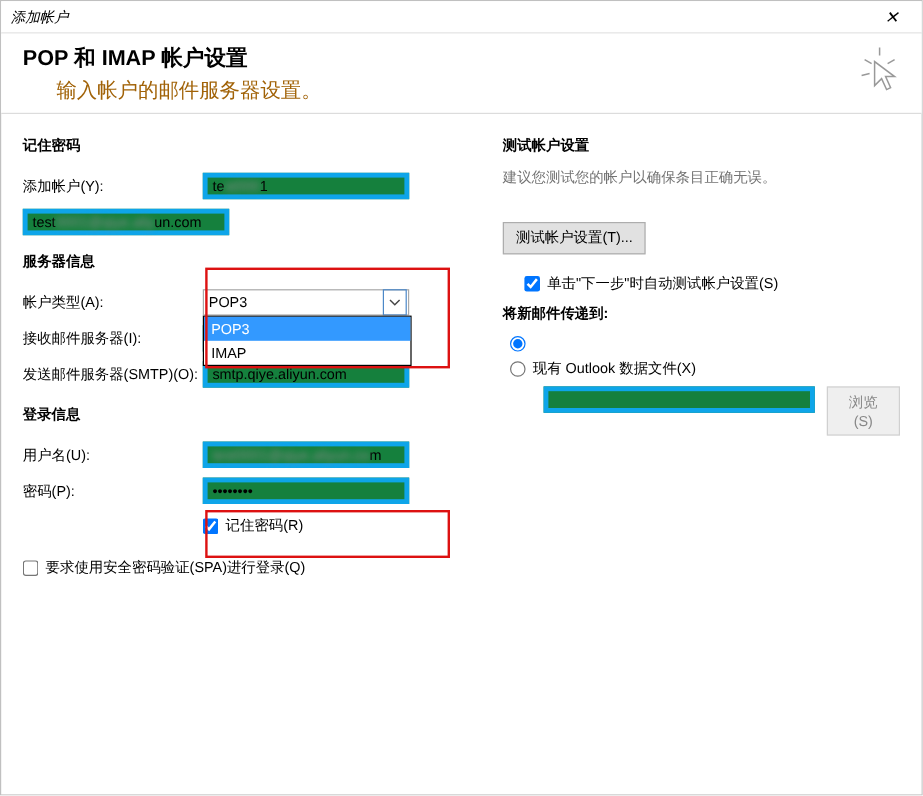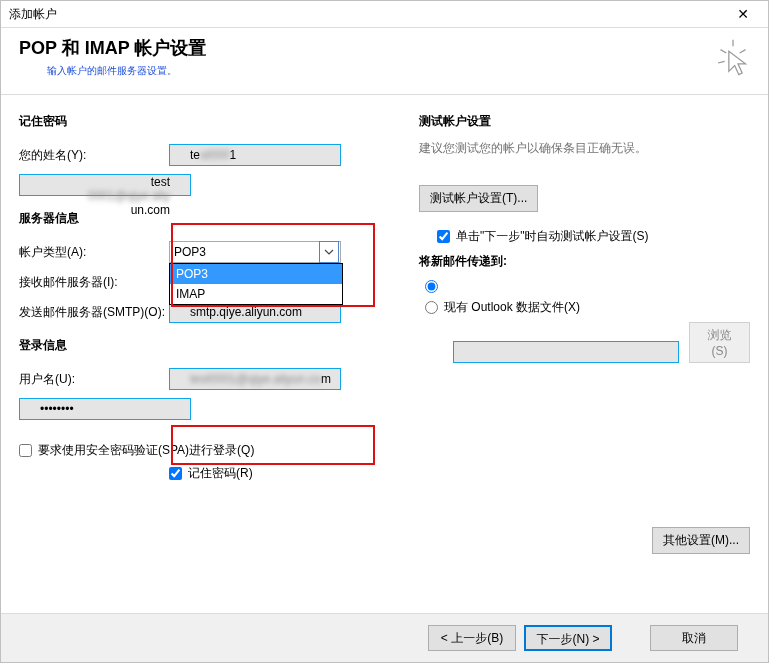--- a/index.html
+++ b/index.html
@@ -19,20 +19,21 @@
     box-sizing: border-box;
   }
   .titlebar {
     height: 26px;
     display: flex;
     align-items: center;
     justify-content: space-between;
     padding: 0 8px;
     border-bottom: 1px solid #dcdcdc;
     background: #fff;
+    font-style: italic;
   }
   .titlebar .title {
     font-size: 12px;
   }
   .close-btn {
     width: 34px;
     height: 22px;
     display: flex;
     align-items: center;
     justify-content: center;
@@ -44,22 +45,22 @@
     padding: 8px 18px 0 18px;
     position: relative;
     background: #fff;
     border-bottom: 1px solid #dcdcdc;
   }
   .header .heading {
     font-weight: 700;
     font-size: 18px;
   }
   .header .subheading {
-    font-size: 10px;
-    color: #1d4ed8;
+    font-size: 17px;
+    color: #a16207;
     padding: 4px 0 0 28px;
   }
   .header .cursor-icon {
     position: absolute;
     right: 18px;
     top: 10px;
   }
   .cursor-icon svg { width: 34px; height: 40px; stroke: #999; fill: none; stroke-width: 1.5; }
 
   .body {
@@ -92,23 +93,23 @@
   }
   .row .lbl {
     width: 150px;
     color: #000;
   }
   .row .ctrl { flex: 1; }
   input.text, select.text, .fake-input {
     width: 172px;
     height: 22px;
     box-sizing: border-box;
-    border: 1px solid #0ea5e9;
-    background: #e5e5e5;
-    padding: 0 20px;
+    border: 4px solid #0ea5e9;
+    background: #15803d;
+    padding: 0 4px;
     font: inherit;
   }
   .select-box {
     position: relative;
     width: 172px;
   }
   .select-display {
     height: 22px;
     box-sizing: border-box;
     border: 1px solid #a9a9a9;
@@ -192,21 +193,21 @@
   .radio-row {
     display: flex;
     align-items: center;
     margin: 6px 0;
   }
   .radio-row input[type=radio] {
     margin: 0 6px 0 6px;
   }
   .browse-row {
     display: flex;
-    align-items: flex-end;
+    align-items: flex-start;
     gap: 10px;
     margin: 6px 0 0 34px;
   }
   .browse-row input.text { width: 230px; }
   .more-btn {
     position: absolute;
     right: 18px;
     top: 432px;
   }
 
@@ -267,33 +268,33 @@
 
     <div class="highlight-box-1"></div>
     <div class="highlight-box-2"></div>
 
     <div class="cols">
       <div class="leftcol">
 
         <div class="section-title">记住密码</div>
 
         <div class="row">
-          <span class="lbl">您的姓名(Y):</span>
+          <span class="lbl">添加帐户(Y):</span>
           <span class="ctrl">
             <span class="fake-input" style="display:inline-flex;align-items:center;">
               <span>te</span>
               <span class="blur">st000</span>
               <span>1</span>
             </span>
           </span>
         </div>
 
         <div class="row">
           <span class="ctrl">
-            <span class="fake-input" style="display:inline-flex;align-items:flex-end;flex-direction:column;">
+            <span class="fake-input" style="display:inline-flex;align-items:flex-start;">
               <span>test</span>
               <span class="blur">0001@qiye.aliy</span>
               <span>un.com</span>
             </span>
           </span>
         </div>
 
         <div class="section-title">服务器信息</div>
 
         <div class="row">
@@ -332,31 +333,32 @@
           <span class="lbl">用户名(U):</span>
           <span class="ctrl">
             <span class="fake-input" style="display:inline-flex;align-items:center;">
               <span class="blur">test0001@qiye.aliyun.co</span>
               <span>m</span>
             </span>
           </span>
         </div>
 
         <div class="row">
+          <span class="lbl">密码(P):</span>
           <span class="ctrl"><input class="text" type="password" value="********" style=""></span>
+        </div>
+
+        <div class="checkbox-row" style="margin-left:150px;">
+          <input type="checkbox" checked="" style="">
+          <span>记住密码(R)</span>
         </div>
 
         <div class="checkbox-row" style="margin-top:18px;">
           <input type="checkbox" style="">
           <span>要求使用安全密码验证(SPA)进行登录(Q)</span>
-        </div>
-
-        <div class="checkbox-row" style="margin-left:150px;">
-          <input type="checkbox" checked="" style="">
-          <span>记住密码(R)</span>
         </div>
 
       </div>
 
       <div class="rightcol">
 
         <div class="section-title">测试帐户设置</div>
         <div class="hint">建议您测试您的帐户以确保条目正确无误。</div>
 
         <button class="win">
@@ -381,32 +383,17 @@
         <div class="browse-row">
           <input class="text" style="">
           <button class="win" disabled="">
             <span>浏览(S)</span>
           </button>
         </div>
 
       </div>
     </div>
 
-    <button class="win more-btn">
-      <span>其他设置(M)...</span>
-    </button>
 
   </div>
 
-  <div class="footer">
-    <button class="win">
-      <span>&lt; 上一步(B)</span>
-    </button>
-    <button class="win primary">
-      <span>下一步(N) &gt;</span>
-    </button>
-    <span class="gap"></span>
-    <button class="win">
-      <span>取消</span>
-    </button>
-  </div>
 
 </div>
 
 </body></html>

